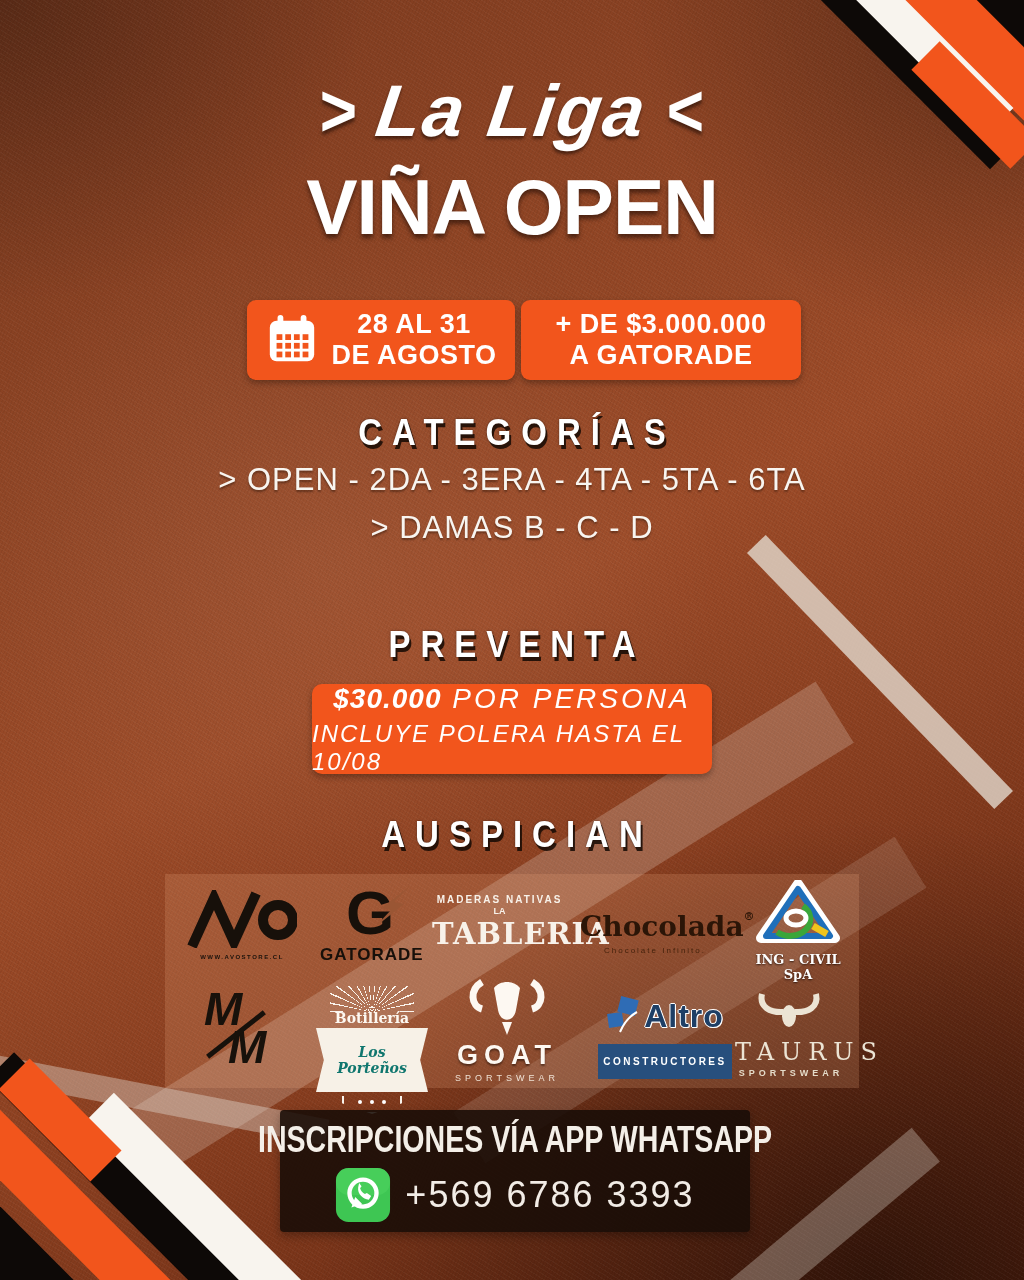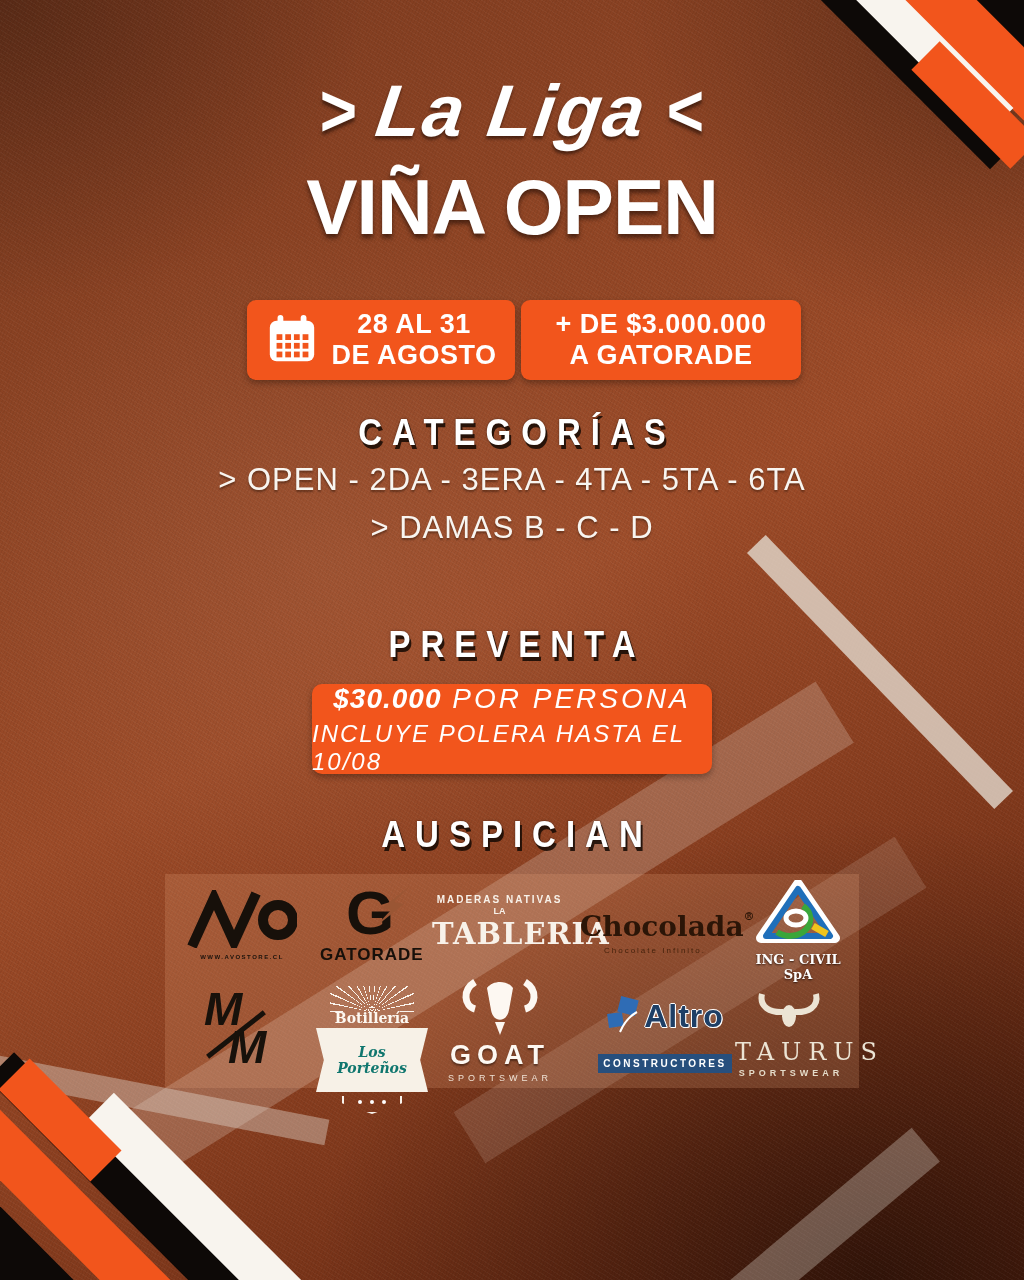--- a/index.html
+++ b/index.html
@@ -67,21 +67,21 @@
   .mm-slash{position:absolute;left:2px;top:46px;width:72px;height:5px;background:#17110b;transform:rotate(-38deg);}
   .por-rays{margin:0 auto;width:84px;height:26px;background:repeating-conic-gradient(from -55deg at 50% 100%, rgba(255,252,246,.95) 0 2deg, transparent 2deg 12deg);}
   .por-l1{font-family:"DejaVu Serif",serif;font-size:14px;font-weight:700;color:#fdf8f1;margin-top:-2px;}
   .por-ribbon{display:inline-block;background:#f7f1e7;color:#0f766e;font-family:"DejaVu Serif",serif;font-style:italic;font-weight:700;font-size:14px;padding:16px 10px;margin-top:2px;clip-path:polygon(0 0,100% 0,93% 50%,100% 100%,0 100%,7% 50%);}
   .por-chev{margin:4px auto 0;width:56px;height:16px;border:2px solid rgba(255,252,246,.95);border-top:none;clip-path:polygon(0 0,100% 0,100% 40%,50% 100%,0 40%);}
   .por-dot{margin:-14px auto 0;width:4px;height:4px;border-radius:50%;background:#fff;box-shadow:-12px 0 0 #fff,12px 0 0 #fff;}
   .goat-name{font-size:27px;font-weight:900;letter-spacing:6px;color:#fdf8f2;text-shadow:0 2px 2px rgba(25,10,3,.5);}
   .goat-sub{font-size:9px;letter-spacing:4px;color:rgba(255,250,240,.85);margin-top:2px;}
   .altro-row{display:flex;align-items:center;justify-content:center;gap:4px;}
   .altro-name{font-size:32px;font-weight:700;color:#1e3f66;letter-spacing:1px;text-shadow:-1px 0 #fff,1px 0 #fff,0 -1px #fff,0 1px #fff,1px 1px #fff;}
-  .altro-sub{display:inline-block;background:#274f7d;color:#fff;font-size:10px;font-weight:700;letter-spacing:2.5px;padding:4px 5px;margin-top:18px;}
+  .altro-sub{display:inline-block;background:#274f7d;color:#fff;font-size:10px;font-weight:700;letter-spacing:2.5px;padding:12px 5px;margin-top:8px;}
   .tau-name{font-family:"DejaVu Serif",serif;font-size:24px;letter-spacing:7px;text-indent:7px;color:#ece4d4;margin-top:6px;}
   .tau-sub{font-size:9px;font-weight:700;letter-spacing:4px;text-indent:4px;color:#e5dcc9;margin-top:2px;}
 
   .contact{position:absolute;left:280px;top:1110px;width:470px;height:122px;background:rgba(24,12,7,0.88);border-radius:4px;
     display:flex;flex-direction:column;align-items:center;justify-content:center;gap:8px;box-shadow:0 4px 10px rgba(0,0,0,.3);}
   .contact-l1{font-size:34px;font-weight:700;letter-spacing:0;transform:scaleX(.84) scaleY(1.08);color:#f4efe8;white-space:nowrap;}
   .contact-row{display:flex;align-items:center;gap:14px;}
   .contact-phone{font-size:36px;font-weight:400;letter-spacing:2px;color:#f2ece6;}
 </style>
 </head>
@@ -218,21 +218,21 @@
       </div>
 
       <div class="logo" style="left:151px;top:112px;width:112px;">
         <div class="por-rays"></div>
         <div class="por-l1">Botillería</div>
         <div class="por-ribbon"><span>Los Porteños</span></div>
         <div class="por-chev"></div>
         <div class="por-dot"></div>
       </div>
 
-      <div class="logo" style="left:276px;top:102px;width:118px;">
+      <div class="logo" style="left:283px;top:102px;width:118px;">
         <svg width="86" height="60" viewBox="0 0 86 60">
           <path d="M18 6 C5 14 7 30 18 33" stroke="#fdf8f2" stroke-width="7" fill="none"></path>
           <path d="M68 6 C81 14 79 30 68 33" stroke="#fdf8f2" stroke-width="7" fill="none"></path>
           <path d="M30 12 C36 4 50 4 56 12 L52 34 C50 47 36 47 34 34 Z" fill="#fdf8f2"></path>
           <path d="M38 46 L43 59 L48 46 Z" fill="#fdf8f2"></path>
         </svg>
         <div class="goat-name">GOAT</div>
         <div class="goat-sub">SPORTSWEAR</div>
       </div>
 
@@ -253,15 +253,28 @@
           <path d="M8 4 C5 17 16 23 30 22" stroke="#ece4d4" stroke-width="6" fill="none"></path>
           <path d="M62 4 C65 17 54 23 40 22" stroke="#ece4d4" stroke-width="6" fill="none"></path>
           <ellipse cx="35" cy="26" rx="7" ry="11" fill="#ece4d4"></ellipse>
         </svg>
         <div class="tau-name">TAURUS</div>
         <div class="tau-sub">SPORTSWEAR</div>
       </div>
 
     </div>
 
+    <div class="contact">
+      <div class="contact-l1">INSCRIPCIONES VÍA APP WHATSAPP</div>
+      <div class="contact-row">
+        <svg width="56" height="56" viewBox="0 0 58 58">
+          <rect x="1" y="1" width="56" height="56" rx="13" fill="#3ec653"></rect>
+          <rect x="1" y="1" width="56" height="28" rx="13" fill="#4fd661" opacity="0.55"></rect>
+          <circle cx="29" cy="27" r="14" fill="none" stroke="#fff" stroke-width="4.5"></circle>
+          <path d="M17 42 L21 31 L28 38 Z" fill="#fff"></path>
+          <path d="M24 21 c-1 7 5 12 11 13 l2.5-4 -4.5-3 -2 1 c-2.5-1.5 -4-3 -5-6 l1.5-2 -2.5-3.5 z" fill="#fff"></path>
+        </svg>
+        <span class="contact-phone">+569 6786 3393</span>
+      </div>
+    </div>
 
   </div>
 </div>
 
 </body></html>

